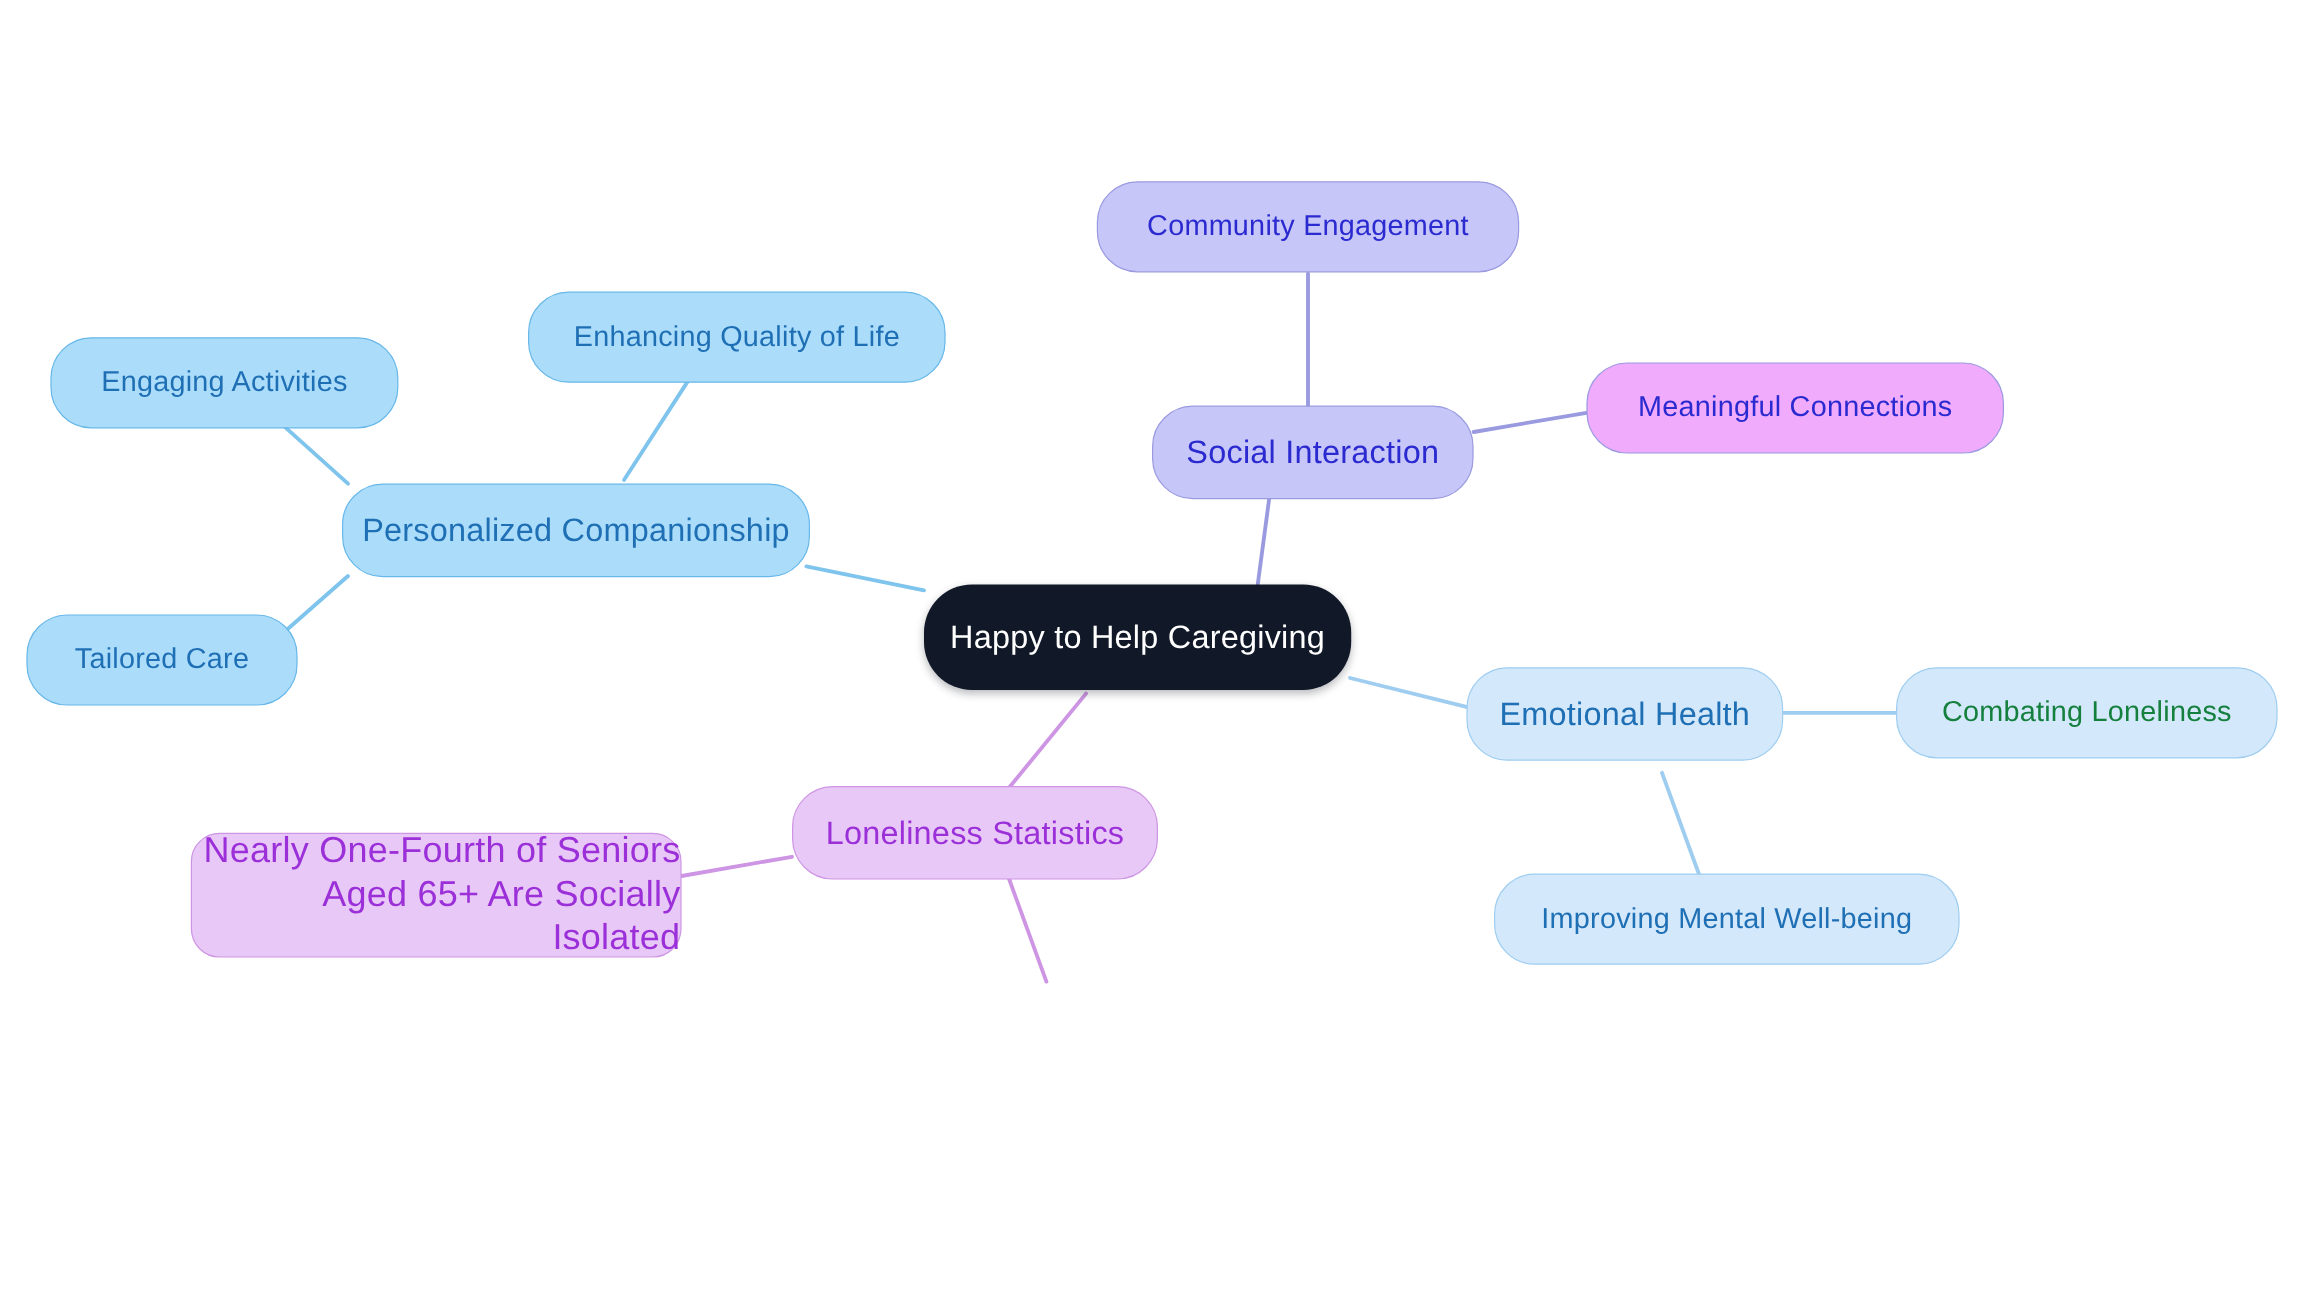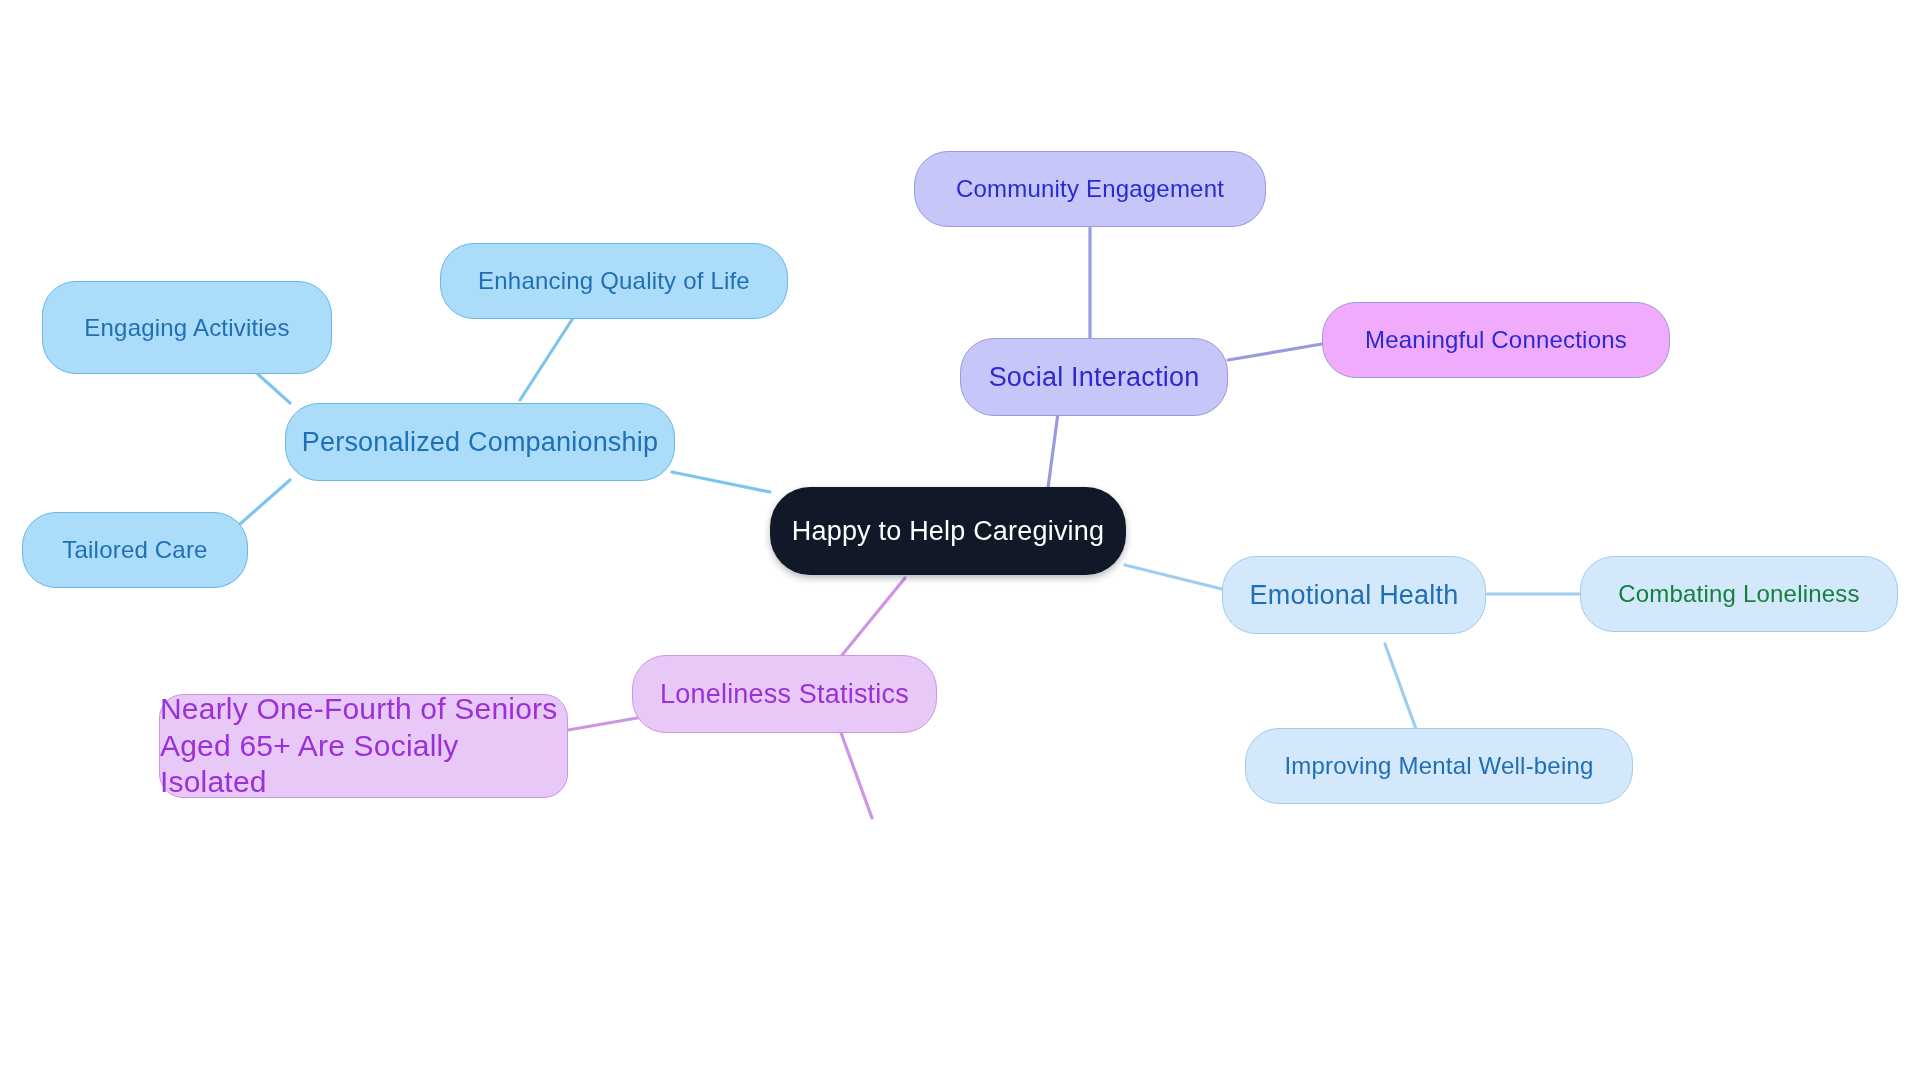--- a/index.html
+++ b/index.html
@@ -23,21 +23,21 @@
     top: 0;
     width: 1920px;
     height: 1083px;
   }
   .node {
     position: absolute;
     box-sizing: border-box;
     display: flex;
     align-items: center;
     justify-content: center;
-    text-align: left;
+    text-align: right;
     border-radius: 34px;
     border-style: solid;
     border-width: 1.5px;
     line-height: 1.22;
     white-space: pre-line;
     letter-spacing: 0.2px;
     z-index: 2;
   }
   .node-root {
     border-radius: 40px;
@@ -72,37 +72,37 @@
 
     <path d="M 905 578 L 838 660" fill="none" stroke="#cd95e3" stroke-width="3.2" stroke-linecap="round"></path>
     <path d="M 660 714 L 568 730" fill="none" stroke="#cd95e3" stroke-width="3.2" stroke-linecap="round"></path>
     <path d="M 840 730 L 872 818" fill="none" stroke="#cd95e3" stroke-width="3.2" stroke-linecap="round"></path>
   </svg>
 
   <div class="node node-root" style="left:770px; top:487px; width:356px; height:88px; background:#111827; color:#ffffff;">Happy to Help Caregiving</div>
 
   <div class="node node-branch" style="left:285px; top:403px; width:390px; height:78px; background:#abddfb; border-color:#67b7e8; color:#1f6fb5;">Personalized Companionship</div>
 
-  <div class="node node-leaf" style="left:42px; top:281px; width:290px; height:93px; background:#abddfb; border-color:#67b7e8; color:#1f6fb5;">Engaging Activities</div>
+  <div class="node node-leaf" style="left:42px; top:281px; width:290px; height:76px; background:#abddfb; border-color:#67b7e8; color:#1f6fb5;">Engaging Activities</div>
 
   <div class="node node-leaf" style="left:440px; top:243px; width:348px; height:76px; background:#abddfb; border-color:#67b7e8; color:#1f6fb5;">Enhancing Quality of Life</div>
 
   <div class="node node-leaf" style="left:22px; top:512px; width:226px; height:76px; background:#abddfb; border-color:#67b7e8; color:#1f6fb5;">Tailored Care</div>
 
   <div class="node node-branch" style="left:960px; top:338px; width:268px; height:78px; background:#c6c6f8; border-color:#9a9ae0; color:#2a2ad0;">Social Interaction</div>
 
   <div class="node node-leaf" style="left:914px; top:151px; width:352px; height:76px; background:#c6c6f8; border-color:#9a9ae0; color:#2a2ad0;">Community Engagement</div>
 
   <div class="node node-leaf" style="left:1322px; top:302px; width:348px; height:76px; background:#f0abfc; border-color:#9a9ae0; color:#2a2ad0;">Meaningful Connections</div>
 
   <div class="node node-branch" style="left:1222px; top:556px; width:264px; height:78px; background:#d3e8fb; border-color:#9ecdf0; color:#1f6fb5;">Emotional Health</div>
 
   <div class="node node-leaf" style="left:1580px; top:556px; width:318px; height:76px; background:#d3e8fb; border-color:#9ecdf0; color:#15803d;">Combating Loneliness</div>
 
   <div class="node node-leaf" style="left:1245px; top:728px; width:388px; height:76px; background:#d3e8fb; border-color:#9ecdf0; color:#1f6fb5;">Improving Mental Well-being</div>
 
-  <div class="node node-branch" style="left:632px; top:655px; width:305px; height:78px; background:#e8c8f6; border-color:#cd95e3; color:#9b30d9;">Loneliness Statistics</div>
+  <div class="node node-branch" style="left:660px; top:655px; width:305px; height:78px; background:#e8c8f6; border-color:#cd95e3; color:#9b30d9;">Loneliness Statistics</div>
 
   <div class="node node-stat" style="left:159px; top:694px; width:409px; height:104px; background:#e8c8f6; border-color:#cd95e3; color:#9b30d9;">Nearly One-Fourth of Seniors
 Aged 65+ Are Socially Isolated</div>
 
 
 </div>
 
 </body></html>

